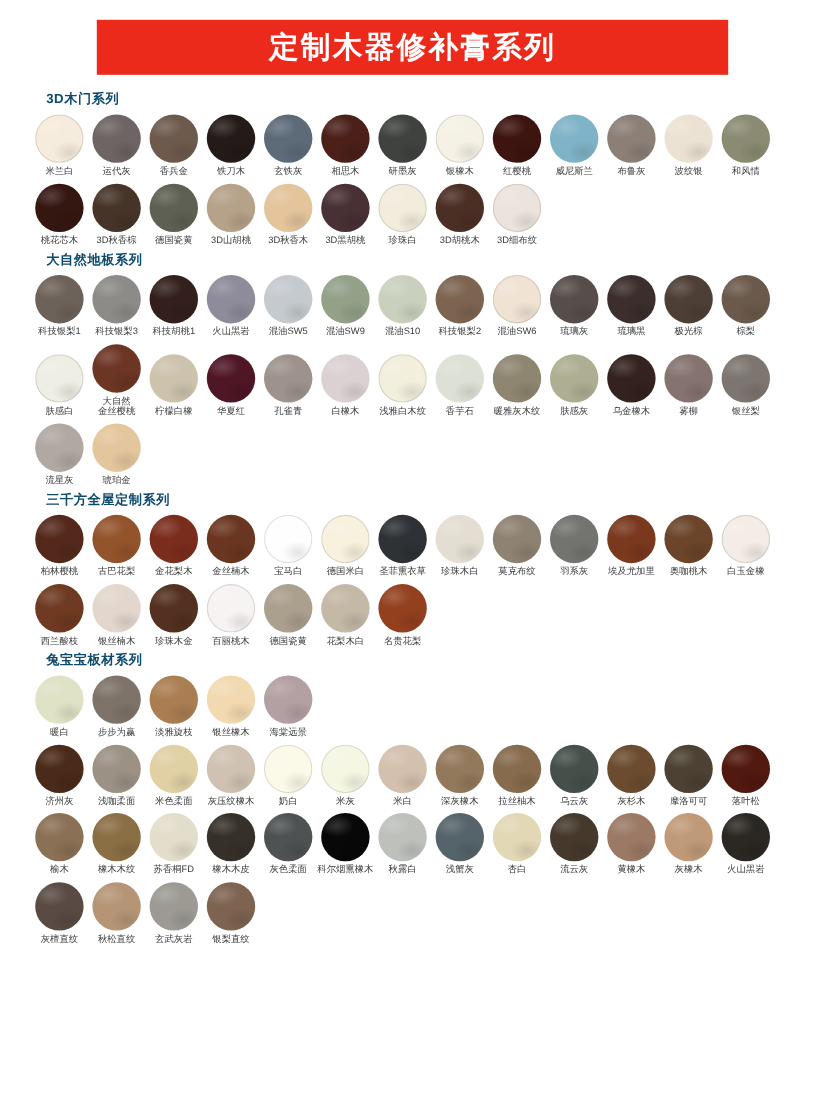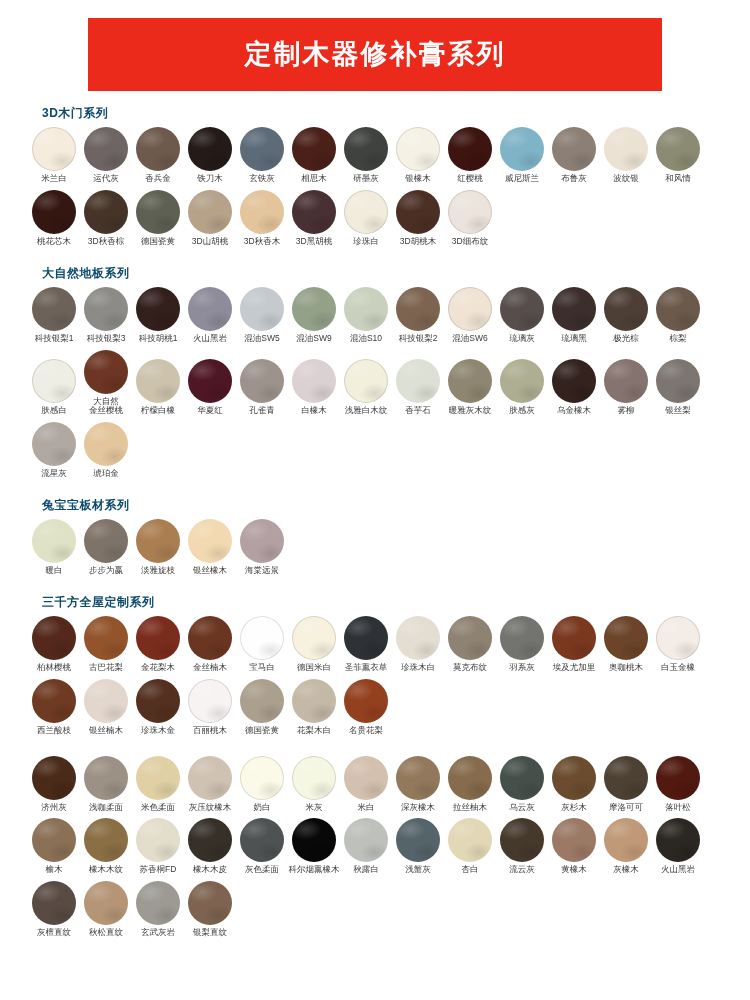--- a/index.html
+++ b/index.html
@@ -8,35 +8,35 @@
     background:#ffffff;
     font-family:"Liberation Sans","DejaVu Sans",sans-serif;
     -webkit-font-smoothing:antialiased;
     overflow:hidden;
   }
   .page{width:750px;height:1000px;position:relative;box-sizing:border-box;}
 
   
   .banner{
     margin:18px 88px 1px 88px;
-    height:73px;
+    height:50px;
     background:#ec2a1c;
     display:flex;align-items:center;justify-content:center;
   }
   .banner-title{
     color:#ffffff;
     font-size:27px;
     font-weight:bold;
     letter-spacing:2px;
     line-height:1;
   }
 
   
   .sections{padding:0 28px;box-sizing:border-box;}
-  .section{margin-top:14px;}
+  .section{}
   .section:first-child{margin-top:16px;}
   .section-title{
     font-size:12px;
     font-weight:bold;
     color:#0c4a6e;
     letter-spacing:.5px;
     margin:0 0 7px 14px;
     line-height:1.1;
   }
 
@@ -294,126 +294,126 @@
             <div class="dot" style="background: rgb(177, 168, 162);"></div>
             <div class="sw-label">流星灰</div>
           </div>
           <div class="swatch">
             <div class="dot" style="background: rgb(228, 198, 156);"></div>
             <div class="sw-label">琥珀金</div>
           </div>
         </div>
       </div>
       <div class="section">
-        <div class="section-title">兔宝宝板材系列</div>
+        <div class="section-title">三千方全屋定制系列</div>
         <div class="swatch-row">
           <div class="swatch">
-            <div class="dot" style="background: rgb(223, 226, 197);"></div>
-            <div class="sw-label">暖白</div>
-          </div>
-          <div class="swatch">
-            <div class="dot" style="background: rgb(126, 115, 104);"></div>
-            <div class="sw-label">步步为赢</div>
-          </div>
-          <div class="swatch">
-            <div class="dot" style="background: rgb(171, 126, 82);"></div>
-            <div class="sw-label">淡雅旋枝</div>
-          </div>
-          <div class="swatch">
-            <div class="dot" style="background: rgb(242, 217, 177);"></div>
-            <div class="sw-label">银丝橡木</div>
-          </div>
-          <div class="swatch">
-            <div class="dot" style="background: rgb(179, 160, 162);"></div>
-            <div class="sw-label">海棠远景</div>
+            <div class="dot" style="background: rgb(84, 41, 28);"></div>
+            <div class="sw-label">柏林樱桃</div>
+          </div>
+          <div class="swatch">
+            <div class="dot" style="background: rgb(147, 84, 44);"></div>
+            <div class="sw-label">古巴花梨</div>
+          </div>
+          <div class="swatch">
+            <div class="dot" style="background: rgb(123, 45, 29);"></div>
+            <div class="sw-label">金花梨木</div>
+          </div>
+          <div class="swatch">
+            <div class="dot" style="background: rgb(107, 54, 33);"></div>
+            <div class="sw-label">金丝楠木</div>
+          </div>
+          <div class="swatch">
+            <div class="dot light" style="background: rgb(254, 254, 254);"></div>
+            <div class="sw-label">宝马白</div>
+          </div>
+          <div class="swatch">
+            <div class="dot light" style="background: rgb(247, 241, 222);"></div>
+            <div class="sw-label">德国米白</div>
+          </div>
+          <div class="swatch">
+            <div class="dot" style="background: rgb(46, 49, 53);"></div>
+            <div class="sw-label">圣菲熏衣草</div>
+          </div>
+          <div class="swatch">
+            <div class="dot" style="background: rgb(228, 222, 210);"></div>
+            <div class="sw-label">珍珠木白</div>
+          </div>
+          <div class="swatch">
+            <div class="dot" style="background: rgb(142, 130, 114);"></div>
+            <div class="sw-label">莫克布纹</div>
+          </div>
+          <div class="swatch">
+            <div class="dot" style="background: rgb(115, 115, 111);"></div>
+            <div class="sw-label">羽系灰</div>
+          </div>
+          <div class="swatch">
+            <div class="dot" style="background: rgb(122, 56, 31);"></div>
+            <div class="sw-label">埃及尤加里</div>
+          </div>
+          <div class="swatch">
+            <div class="dot" style="background: rgb(107, 68, 41);"></div>
+            <div class="sw-label">奥咖桃木</div>
+          </div>
+          <div class="swatch">
+            <div class="dot light" style="background: rgb(244, 236, 230);"></div>
+            <div class="sw-label">白玉金橡</div>
+          </div>
+          <div class="swatch">
+            <div class="dot" style="background: rgb(110, 58, 33);"></div>
+            <div class="sw-label">西兰酸枝</div>
+          </div>
+          <div class="swatch">
+            <div class="dot" style="background: rgb(227, 215, 205);"></div>
+            <div class="sw-label">银丝楠木</div>
+          </div>
+          <div class="swatch">
+            <div class="dot" style="background: rgb(83, 48, 31);"></div>
+            <div class="sw-label">珍珠木金</div>
+          </div>
+          <div class="swatch">
+            <div class="dot light" style="background: rgb(247, 243, 242);"></div>
+            <div class="sw-label">百丽桃木</div>
+          </div>
+          <div class="swatch">
+            <div class="dot" style="background: rgb(171, 159, 141);"></div>
+            <div class="sw-label">德国瓷黄</div>
+          </div>
+          <div class="swatch">
+            <div class="dot" style="background: rgb(196, 184, 166);"></div>
+            <div class="sw-label">花梨木白</div>
+          </div>
+          <div class="swatch">
+            <div class="dot" style="background: rgb(147, 64, 31);"></div>
+            <div class="sw-label">名贵花梨</div>
           </div>
         </div>
       </div>
       <div class="section">
-        <div class="section-title">三千方全屋定制系列</div>
+        <div class="section-title">兔宝宝板材系列</div>
         <div class="swatch-row">
           <div class="swatch">
-            <div class="dot" style="background: rgb(84, 41, 28);"></div>
-            <div class="sw-label">柏林樱桃</div>
-          </div>
-          <div class="swatch">
-            <div class="dot" style="background: rgb(147, 84, 44);"></div>
-            <div class="sw-label">古巴花梨</div>
-          </div>
-          <div class="swatch">
-            <div class="dot" style="background: rgb(123, 45, 29);"></div>
-            <div class="sw-label">金花梨木</div>
-          </div>
-          <div class="swatch">
-            <div class="dot" style="background: rgb(107, 54, 33);"></div>
-            <div class="sw-label">金丝楠木</div>
-          </div>
-          <div class="swatch">
-            <div class="dot light" style="background: rgb(254, 254, 254);"></div>
-            <div class="sw-label">宝马白</div>
-          </div>
-          <div class="swatch">
-            <div class="dot light" style="background: rgb(247, 241, 222);"></div>
-            <div class="sw-label">德国米白</div>
-          </div>
-          <div class="swatch">
-            <div class="dot" style="background: rgb(46, 49, 53);"></div>
-            <div class="sw-label">圣菲熏衣草</div>
-          </div>
-          <div class="swatch">
-            <div class="dot" style="background: rgb(228, 222, 210);"></div>
-            <div class="sw-label">珍珠木白</div>
-          </div>
-          <div class="swatch">
-            <div class="dot" style="background: rgb(142, 130, 114);"></div>
-            <div class="sw-label">莫克布纹</div>
-          </div>
-          <div class="swatch">
-            <div class="dot" style="background: rgb(115, 115, 111);"></div>
-            <div class="sw-label">羽系灰</div>
-          </div>
-          <div class="swatch">
-            <div class="dot" style="background: rgb(122, 56, 31);"></div>
-            <div class="sw-label">埃及尤加里</div>
-          </div>
-          <div class="swatch">
-            <div class="dot" style="background: rgb(107, 68, 41);"></div>
-            <div class="sw-label">奥咖桃木</div>
-          </div>
-          <div class="swatch">
-            <div class="dot light" style="background: rgb(244, 236, 230);"></div>
-            <div class="sw-label">白玉金橡</div>
-          </div>
-          <div class="swatch">
-            <div class="dot" style="background: rgb(110, 58, 33);"></div>
-            <div class="sw-label">西兰酸枝</div>
-          </div>
-          <div class="swatch">
-            <div class="dot" style="background: rgb(227, 215, 205);"></div>
-            <div class="sw-label">银丝楠木</div>
-          </div>
-          <div class="swatch">
-            <div class="dot" style="background: rgb(83, 48, 31);"></div>
-            <div class="sw-label">珍珠木金</div>
-          </div>
-          <div class="swatch">
-            <div class="dot light" style="background: rgb(247, 243, 242);"></div>
-            <div class="sw-label">百丽桃木</div>
-          </div>
-          <div class="swatch">
-            <div class="dot" style="background: rgb(171, 159, 141);"></div>
-            <div class="sw-label">德国瓷黄</div>
-          </div>
-          <div class="swatch">
-            <div class="dot" style="background: rgb(196, 184, 166);"></div>
-            <div class="sw-label">花梨木白</div>
-          </div>
-          <div class="swatch">
-            <div class="dot" style="background: rgb(147, 64, 31);"></div>
-            <div class="sw-label">名贵花梨</div>
+            <div class="dot" style="background: rgb(223, 226, 197);"></div>
+            <div class="sw-label">暖白</div>
+          </div>
+          <div class="swatch">
+            <div class="dot" style="background: rgb(126, 115, 104);"></div>
+            <div class="sw-label">步步为赢</div>
+          </div>
+          <div class="swatch">
+            <div class="dot" style="background: rgb(171, 126, 82);"></div>
+            <div class="sw-label">淡雅旋枝</div>
+          </div>
+          <div class="swatch">
+            <div class="dot" style="background: rgb(242, 217, 177);"></div>
+            <div class="sw-label">银丝橡木</div>
+          </div>
+          <div class="swatch">
+            <div class="dot" style="background: rgb(179, 160, 162);"></div>
+            <div class="sw-label">海棠远景</div>
           </div>
         </div>
       </div>
       <div class="section">
         <div class="swatch-row">
           <div class="swatch">
             <div class="dot" style="background: rgb(74, 42, 24);"></div>
             <div class="sw-label">济州灰</div>
           </div>
           <div class="swatch">

